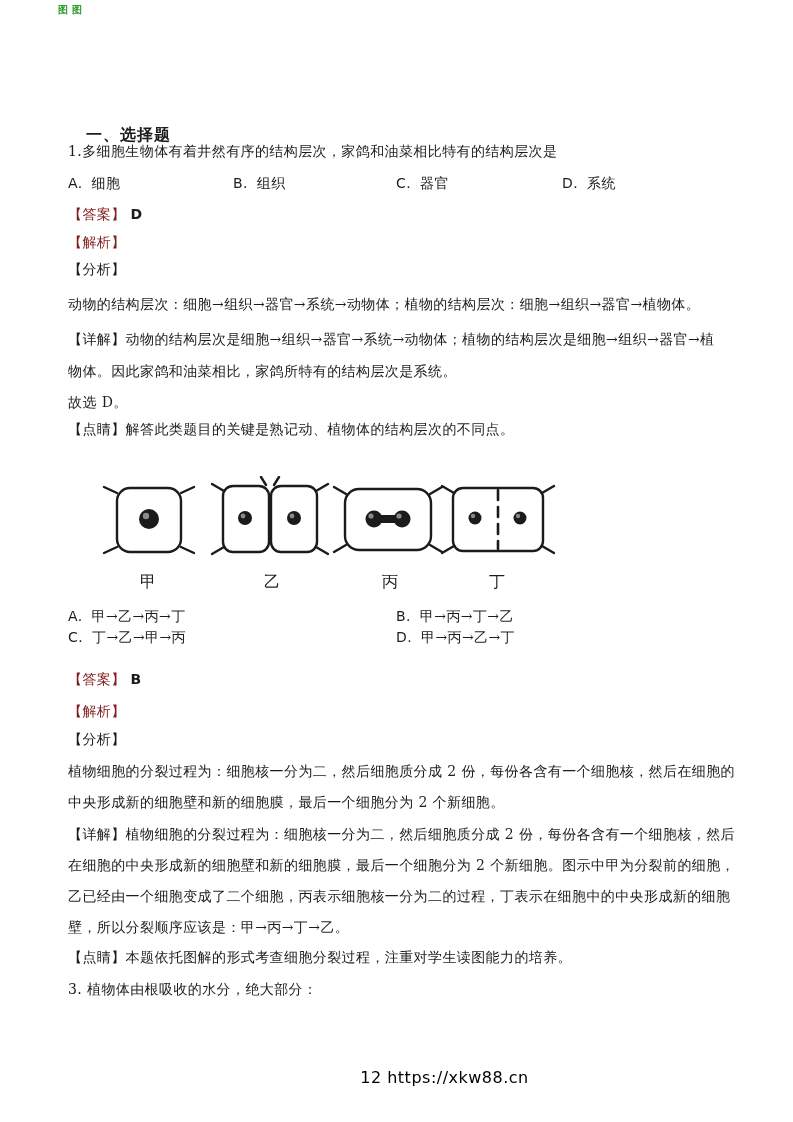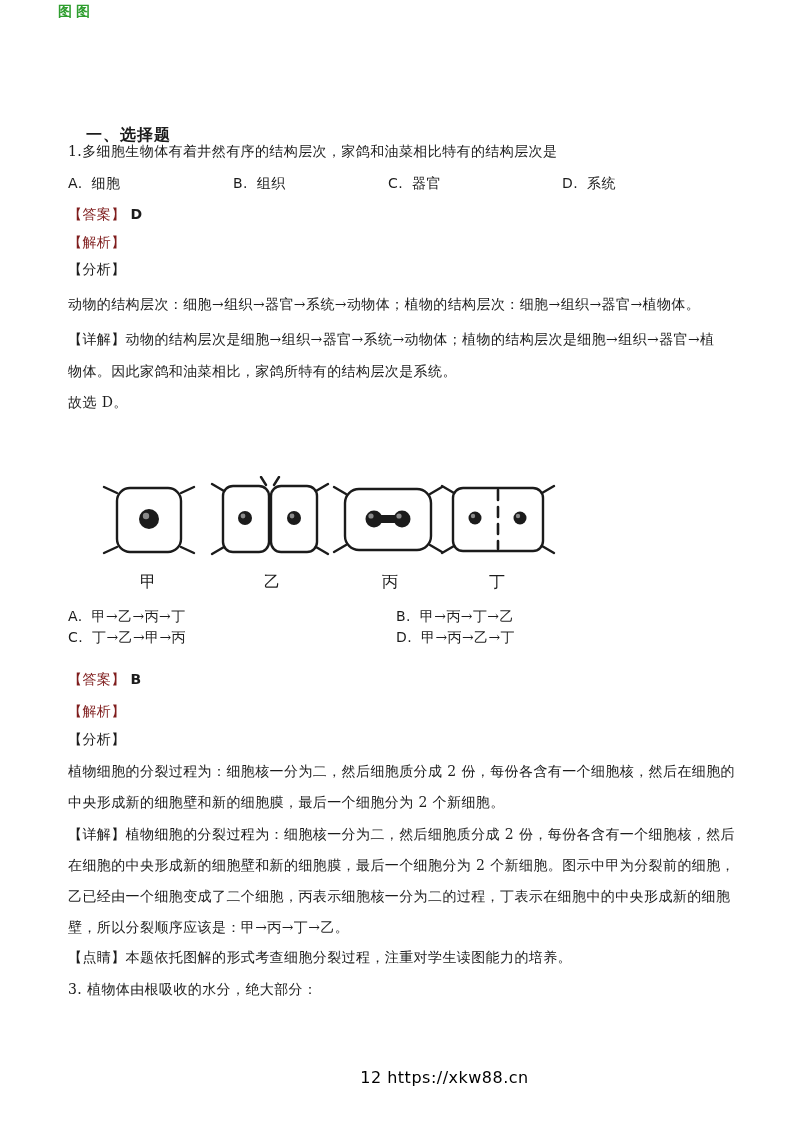--- a/index.html
+++ b/index.html
@@ -6,21 +6,21 @@
   .page{
     position:relative;
     width:793px;height:1122px;
     background:#ffffff;
     font-family:"DejaVu Serif","Liberation Serif",serif;
     color:#1c1c1c;
     overflow:hidden;
   }
   .green-glyphs{
     position:absolute;left:10px;top:3px;
-    font-size:14px;font-weight:bold;color:#2f9e2f;
+    font-size:10px;font-weight:bold;color:#2f9e2f;
     font-family:"DejaVu Sans",sans-serif;
     letter-spacing:4px;white-space:nowrap;padding-left:48px;
   }
   .title{
     position:absolute;top:63px;left:0;width:100%;margin:0;
     text-align:center;font-size:21px;font-weight:bold;letter-spacing:0.5px;
   }
   .section{
     position:absolute;left:68px;top:107px;margin:18px;
     font-size:16px;font-weight:bold;letter-spacing:1px;
@@ -56,37 +56,38 @@
   <div class="green-glyphs"><span>图</span><span>图</span></div>
 
 
   <h2 class="section">一、选择题</h2>
 
   <div class="line" style="top:143px">1.多细胞生物体有着井然有序的结构层次，家鸽和油菜相比特有的结构层次是</div>
 
   <div class="optrow" style="top:175px">
     <span class="opt" style="left:0px"><span class="optlabel">A.</span><span class="opttext">细胞</span></span>
     <span class="opt" style="left:165px"><span class="optlabel">B.</span><span class="opttext">组织</span></span>
-    <span class="opt" style="left:320px"><span class="optlabel">C.</span><span class="opttext">器官</span></span>
+    <span class="opt" style="left:328px"><span class="optlabel">C.</span><span class="opttext">器官</span></span>
     <span class="opt" style="left:494px"><span class="optlabel">D.</span><span class="opttext">系统</span></span>
   </div>
 
   <div class="line" style="top:206px"><span class="marker">【答案】</span><span class="ans-letter">D</span></div>
 
   <div class="line marker" style="top:234px">【解析】</div>
 
   <div class="line" style="top:261px">【分析】</div>
 
   <div class="line" style="top:296px">动物的结构层次：细胞→组织→器官→系统→动物体；植物的结构层次：细胞→组织→器官→植物体。</div>
 
   <div class="line" style="top:331px">【详解】动物的结构层次是细胞→组织→器官→系统→动物体；植物的结构层次是细胞→组织→器官→植</div>
   <div class="line" style="top:363px">物体。因此家鸽和油菜相比，家鸽所特有的结构层次是系统。</div>
 
   <div class="line" style="top:394px">故选 D。</div>
 
+  <div class="line" style="top:421px">【点睛】解答此类题目的关键是熟记动、植物体的结构层次的不同点。</div>
 
 
   <svg class="figure" width="658" height="118" viewBox="0 0 658 118" fill="none" stroke="#1b1b1b" stroke-width="2.4" stroke-linecap="round">
 
     <g>
       <rect x="49" y="12" width="64" height="64" rx="13"></rect>
       <line x1="49" y1="17" x2="36" y2="11"></line>
       <line x1="113" y1="17" x2="126" y2="11"></line>
       <line x1="49" y1="71" x2="36" y2="77"></line>
       <line x1="113" y1="71" x2="126" y2="77"></line>

